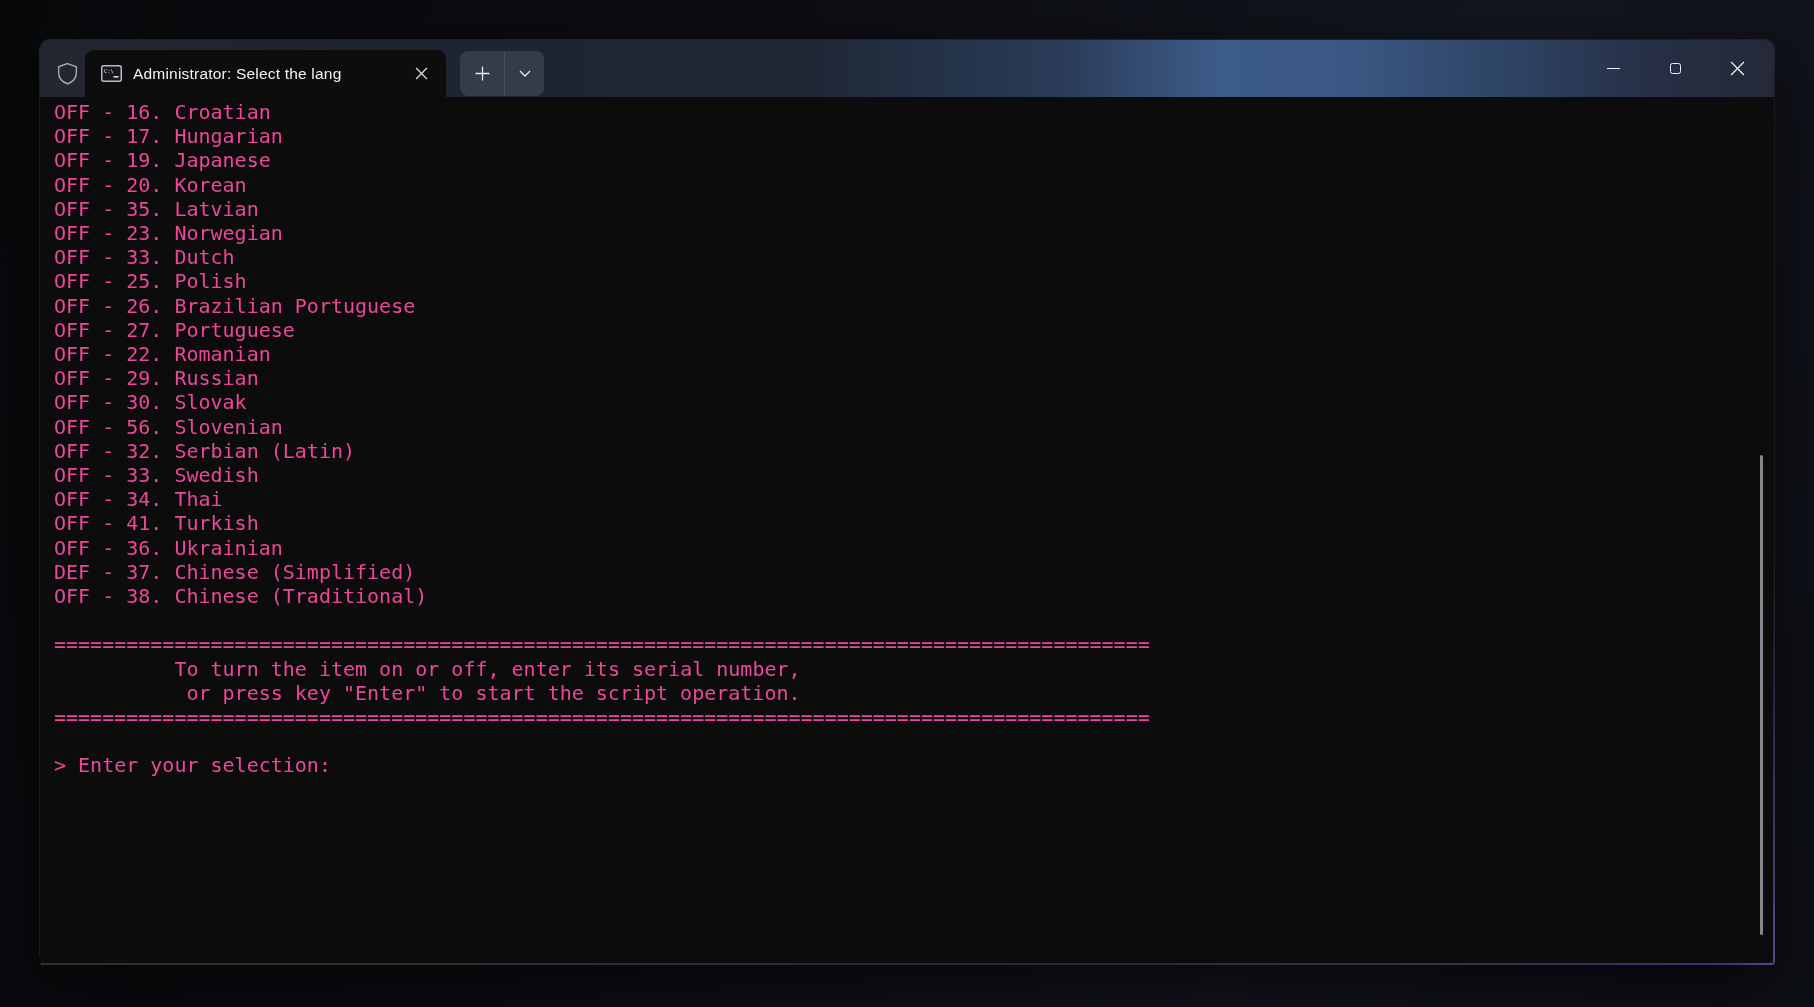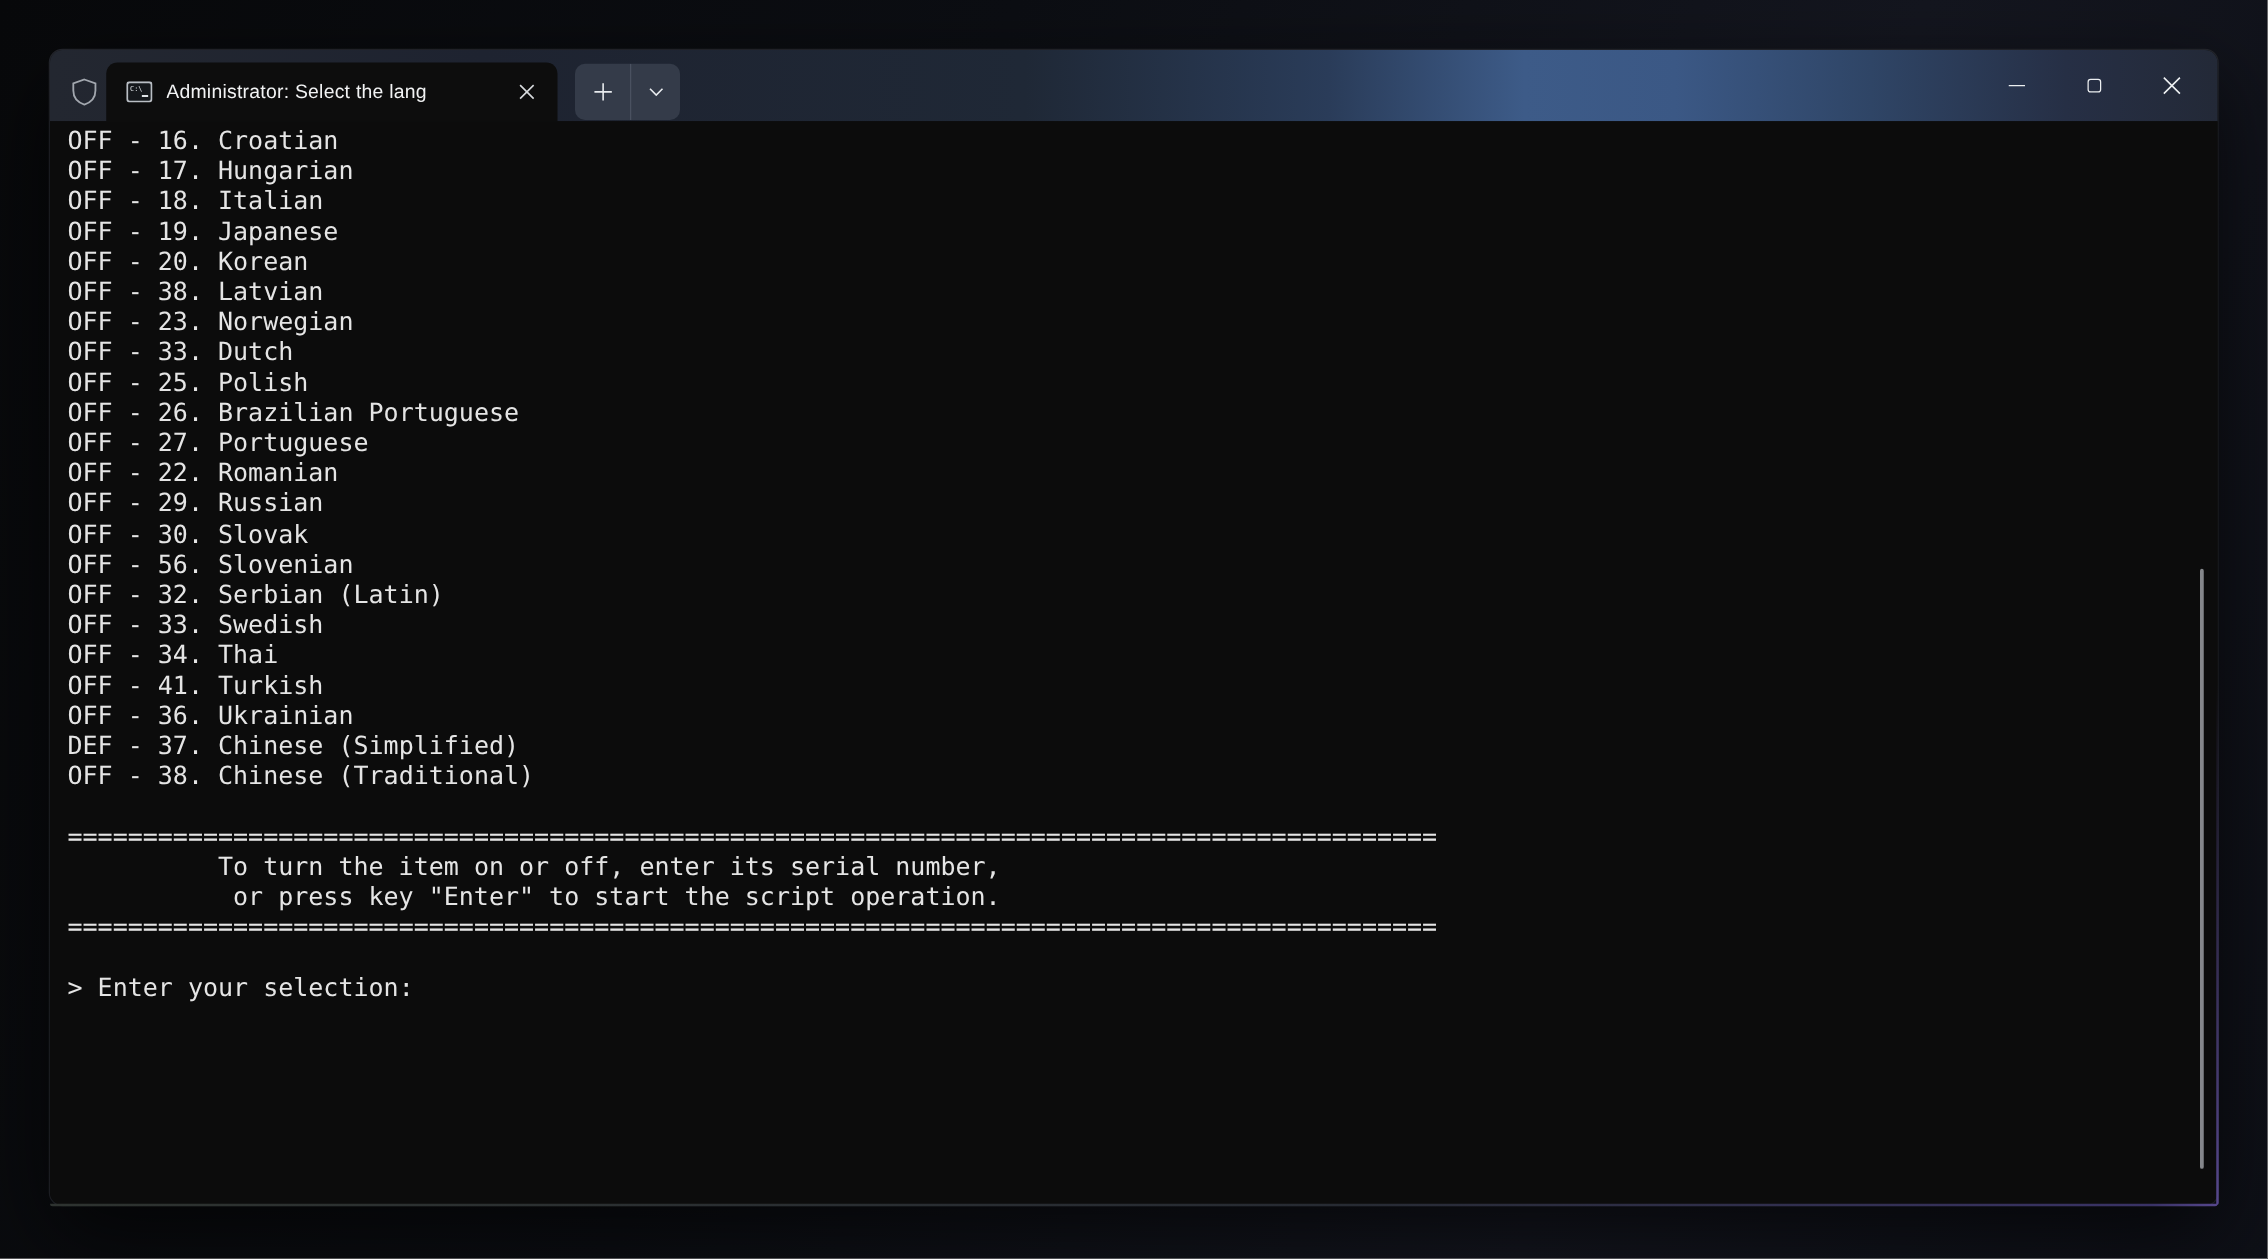--- a/index.html
+++ b/index.html
@@ -72,21 +72,21 @@
   }
   .glyph-min { width:13px; height:0; border-top:1.6px solid #eceff1; }
   .glyph-max { width:11px; height:11px; border:1.6px solid #eceff1; border-radius:2.5px; }
 
   
   .terminal {
     position:absolute; left:0; top:57px; width:100%; height:867px;
     background:#0c0c0c; border-radius:0 0 10px 10px;
     padding:3px 0 0 14px; overflow:hidden;
     font-family:"DejaVu Sans Mono","Liberation Mono",monospace;
-    font-size:20px; line-height:24.2px; color:#e5e5e5;
+    font-size:20px; line-height:24.2px; color:#ec4899;
   }
   .tline { white-space:pre; min-height:24.2px; }
   .ind10 { padding-left:10ch; }
   .ind11 { padding-left:11ch; }
   .scroll-thumb {
     position:absolute; right:11px; top:358px; width:3px; height:480px;
     background:#85878b; border-radius:2px;
   }
 </style>
 </head>
@@ -143,24 +143,23 @@
             <path d="M1 1 L13 13 M13 1 L1 13"></path>
           </svg>
         </button>
       </div>
     </div>
 
     <div class="terminal">
       <div>
           <div class="tline">OFF - 16. Croatian</div>
           <div class="tline">OFF - 17. Hungarian</div>
-          <div class="tline">OFF - 18. Italian</div>
           <div class="tline">OFF - 19. Japanese</div>
           <div class="tline">OFF - 20. Korean</div>
-          <div class="tline">OFF - 38. Latvian</div>
+          <div class="tline">OFF - 35. Latvian</div>
           <div class="tline">OFF - 23. Norwegian</div>
           <div class="tline">OFF - 33. Dutch</div>
           <div class="tline">OFF - 25. Polish</div>
           <div class="tline">OFF - 26. Brazilian Portuguese</div>
           <div class="tline">OFF - 27. Portuguese</div>
           <div class="tline">OFF - 22. Romanian</div>
           <div class="tline">OFF - 29. Russian</div>
           <div class="tline">OFF - 30. Slovak</div>
           <div class="tline">OFF - 56. Slovenian</div>
           <div class="tline">OFF - 32. Serbian (Latin)</div>

